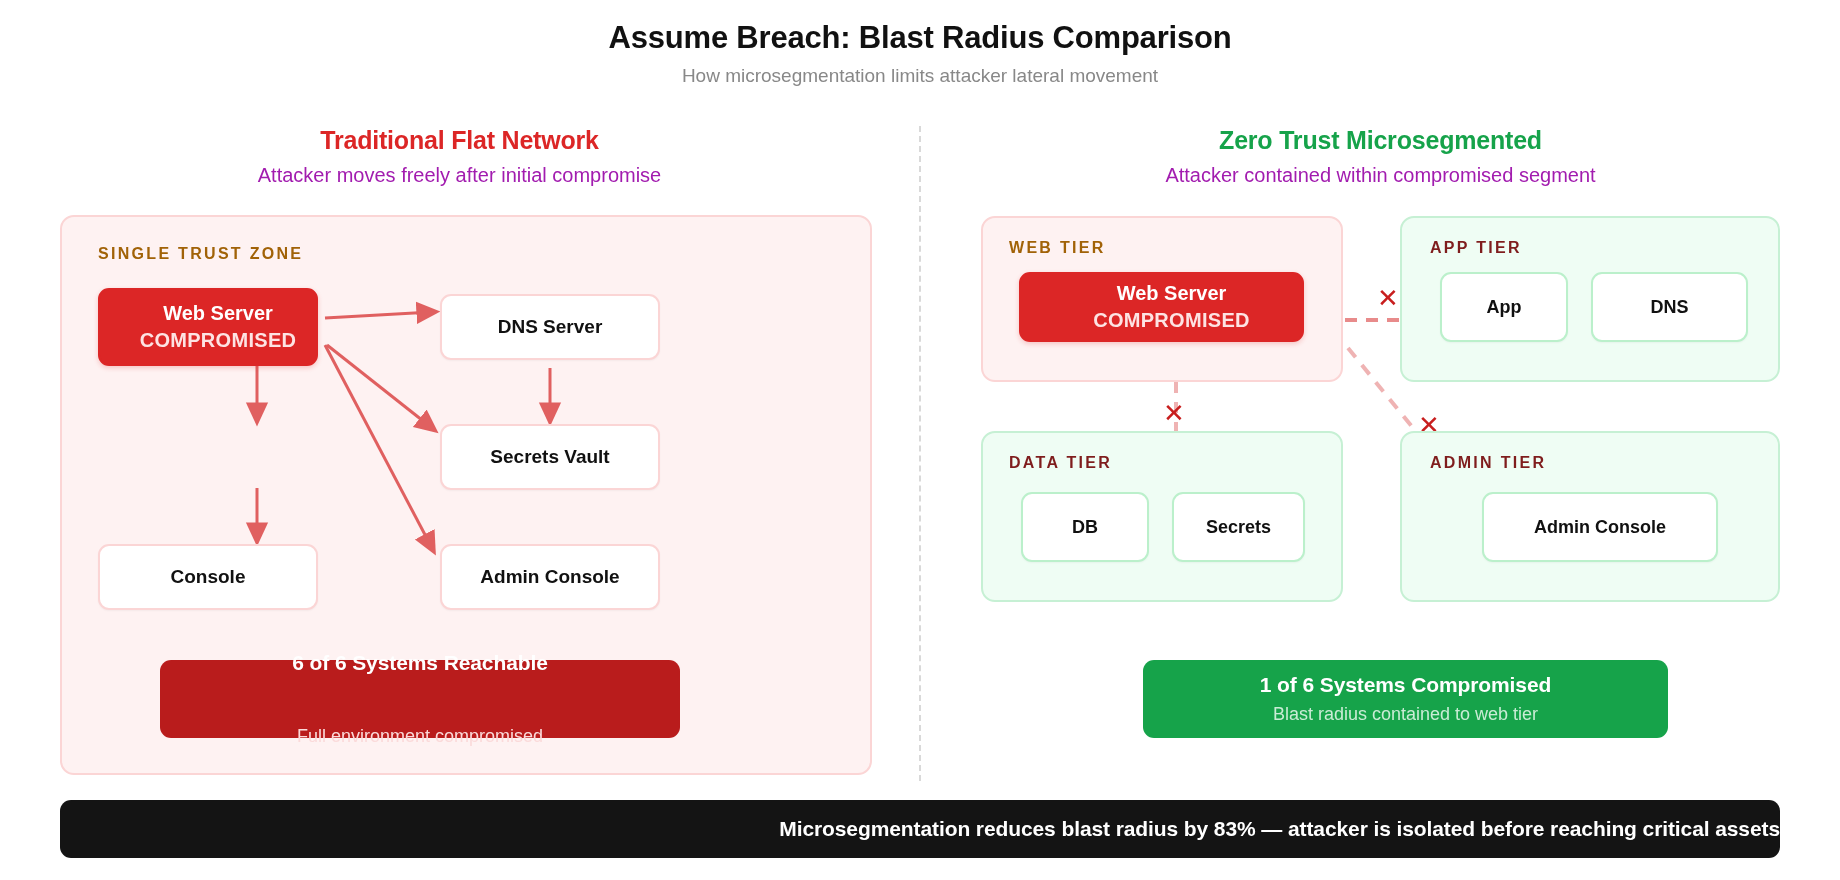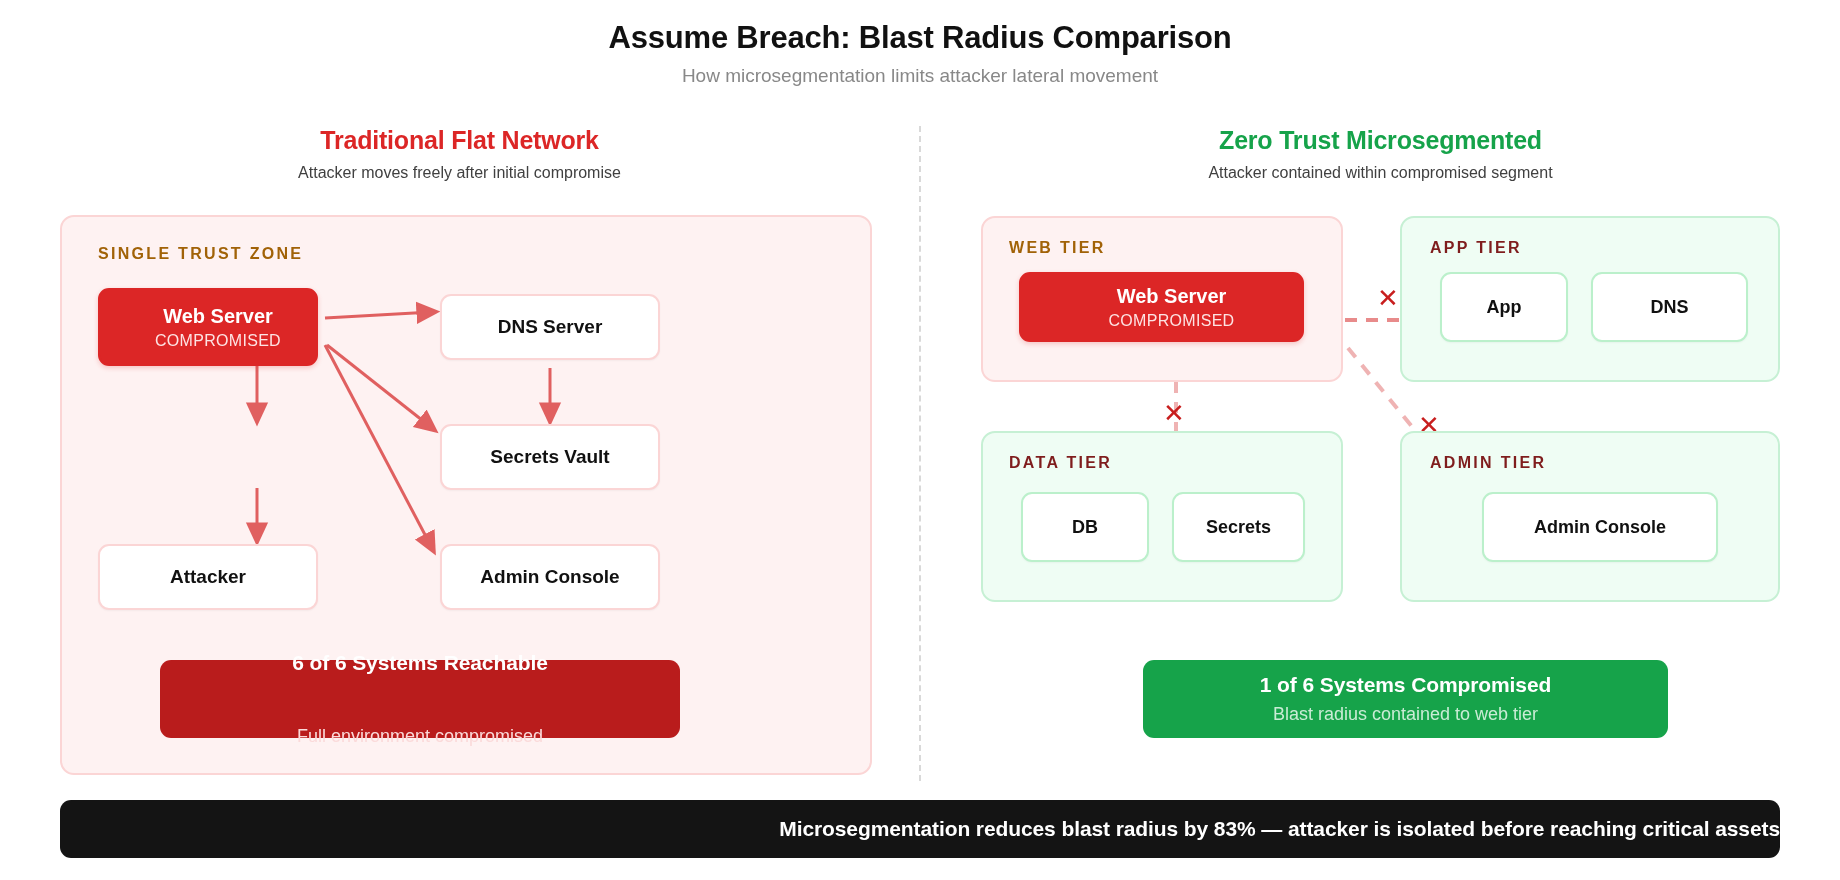--- a/index.html
+++ b/index.html
@@ -33,21 +33,21 @@
   .panel-left{left:0;width:919px;}
   .panel-right{left:921px;width:919px;}
 
   .panel-title{
     text-align:center;font-size:25px;font-weight:bold;margin:0;
     letter-spacing:-0.2px;
   }
   .panel-title.red{color:#dc2626;}
   .panel-title.green{color:#16a34a;}
   .panel-sub{
-    text-align:center;font-size:16px;color:#404040;margin-top:9px;
+    text-align:center;font-size:20px;color:#a21caf;margin-top:9px;
   }
 
   
   .zone-left{
     position:absolute;left:60px;top:215px;width:812px;height:560px;
     background:#fef2f2;border:2px solid #fbd5d5;border-radius:14px;
     box-sizing:border-box;
   }
   .zone-label{
     position:absolute;font-size:16px;font-weight:bold;letter-spacing:2.3px;
@@ -62,21 +62,21 @@
     display:flex;align-items:center;justify-content:center;
     font-size:19px;font-weight:bold;color:#111111;
     box-shadow:0 1px 2px rgba(0,0,0,0.04);
   }
   .node.compromised{
     background:#dc2626;border-color:#dc2626;color:#ffffff;
     flex-direction:column;box-shadow:0 2px 5px rgba(220,38,38,0.22);padding-left:20px;
   }
   .node.compromised .n-title{font-size:20px;font-weight:bold;line-height:1.1;}
   .node.compromised .n-status{
-    font-size:16px;font-weight:normal;margin-top:5px;color:#fde3e3;
+    font-size:20px;font-weight:bold;margin-top:5px;color:#fde3e3;
     letter-spacing:0.3px;
   }
   .node.green-b{border-color:#bbf0cb;}
 
   
   .arrows{position:absolute;left:0;top:0;width:1840px;height:880px;pointer-events:none;}
 
   
   .segment{
     position:absolute;box-sizing:border-box;border-radius:14px;border:2px solid;
@@ -159,21 +159,21 @@
   <div class="node" style="left:440px;top:294px;width:220px;height:66px;">
     <span>DNS Server</span>
   </div>
 
 
   <div class="node" style="left:440px;top:424px;width:220px;height:66px;">
     <span>Secrets Vault</span>
   </div>
 
   <div class="node" style="left:98px;top:544px;width:220px;height:66px;">
-    <span>Attacker</span>
+    <span>Console</span>
   </div>
 
   <div class="node" style="left:440px;top:544px;width:220px;height:66px;">
     <span>Admin Console</span>
   </div>
 
   <div class="summary red-sum" style="left:160px;top:660px;width:520px;height:78px;">
     <div class="s-main">6 of 6 Systems Reachable</div>
     <div class="s-sub">Full environment compromised</div>
   </div>

